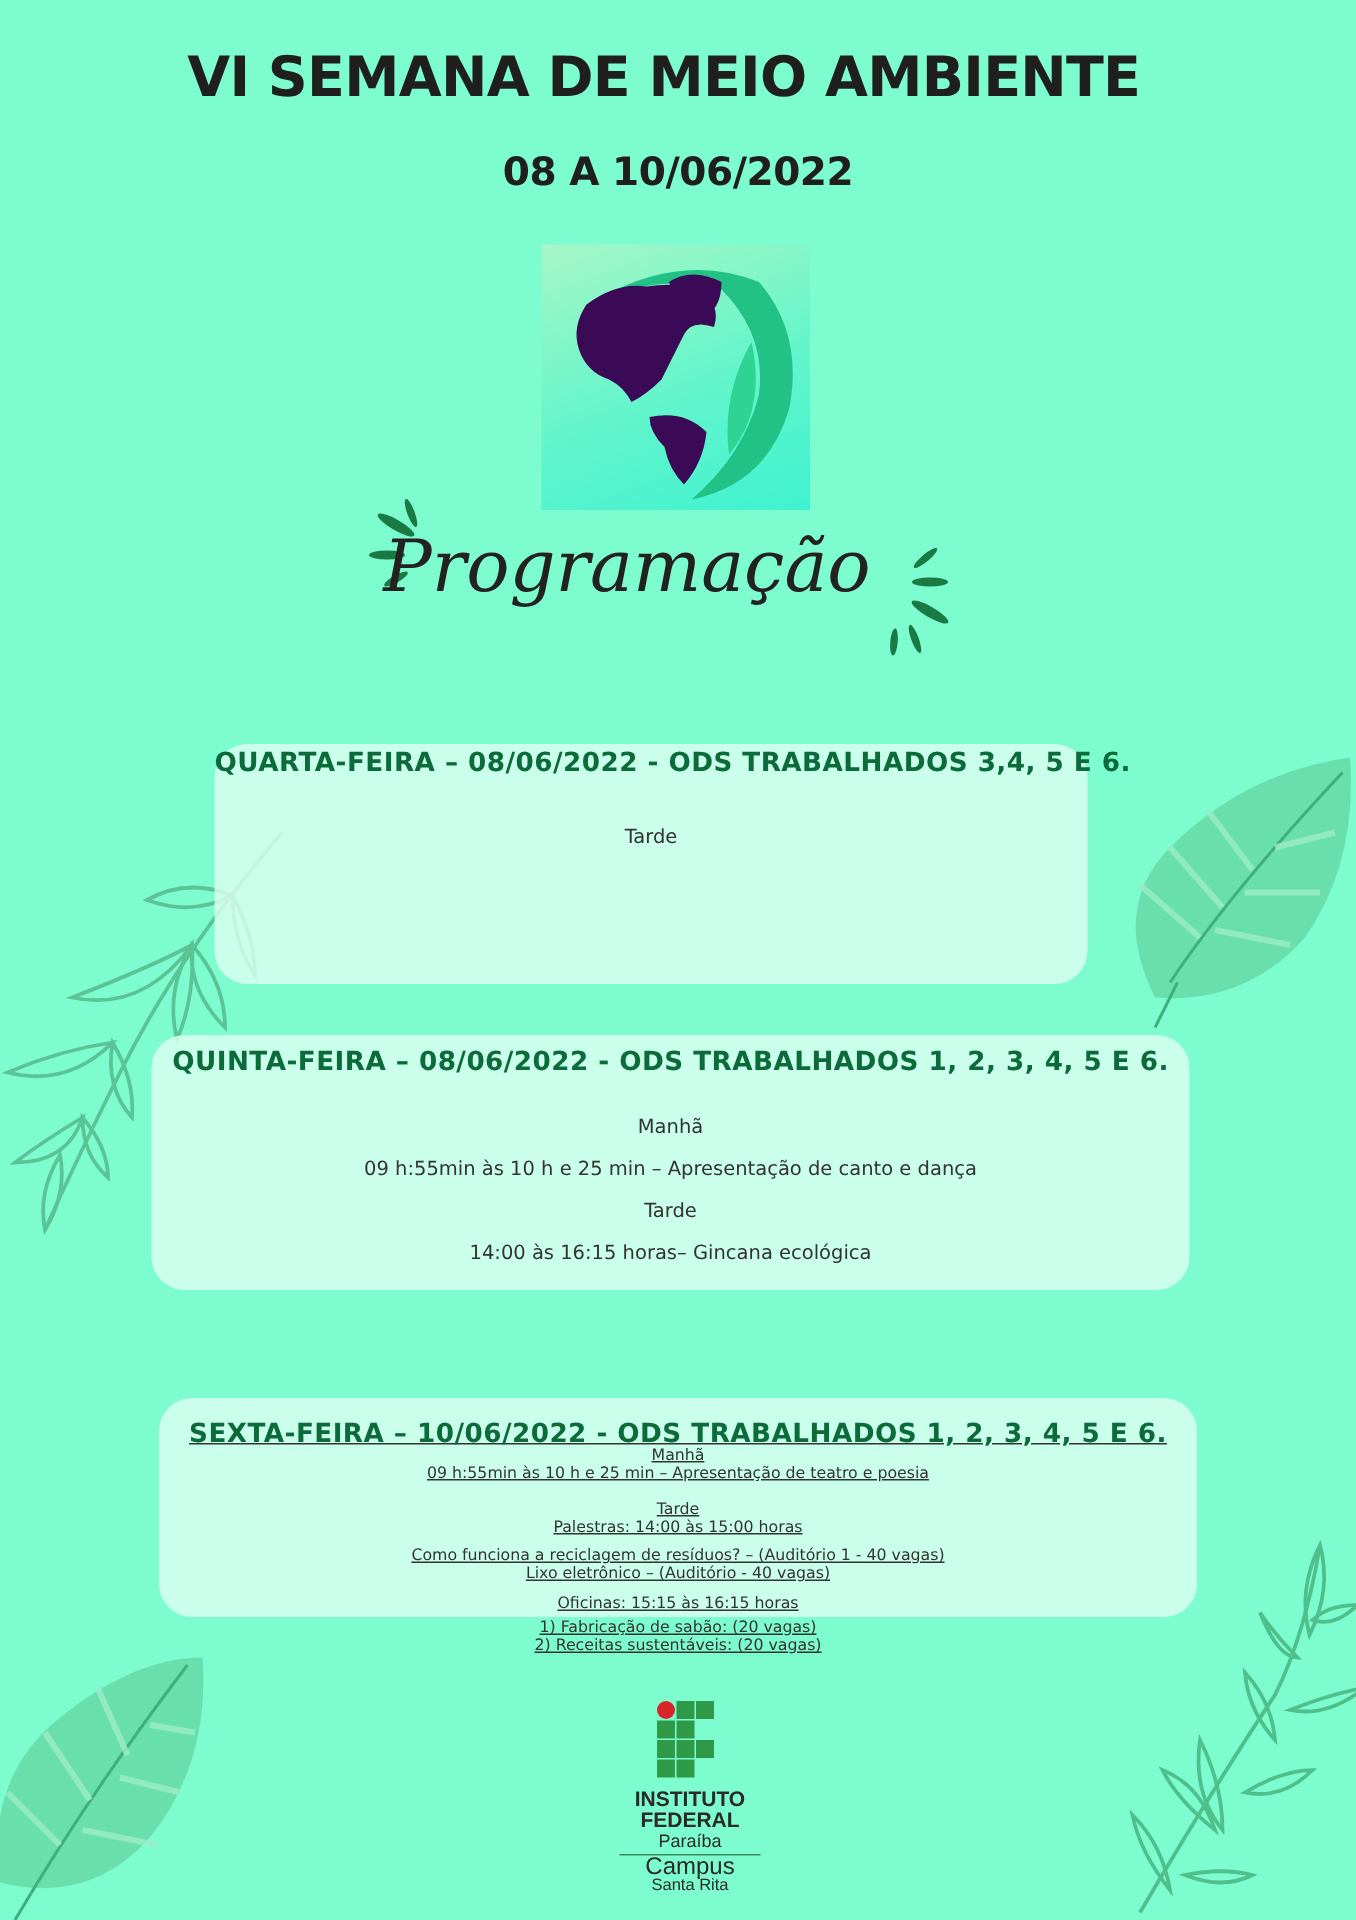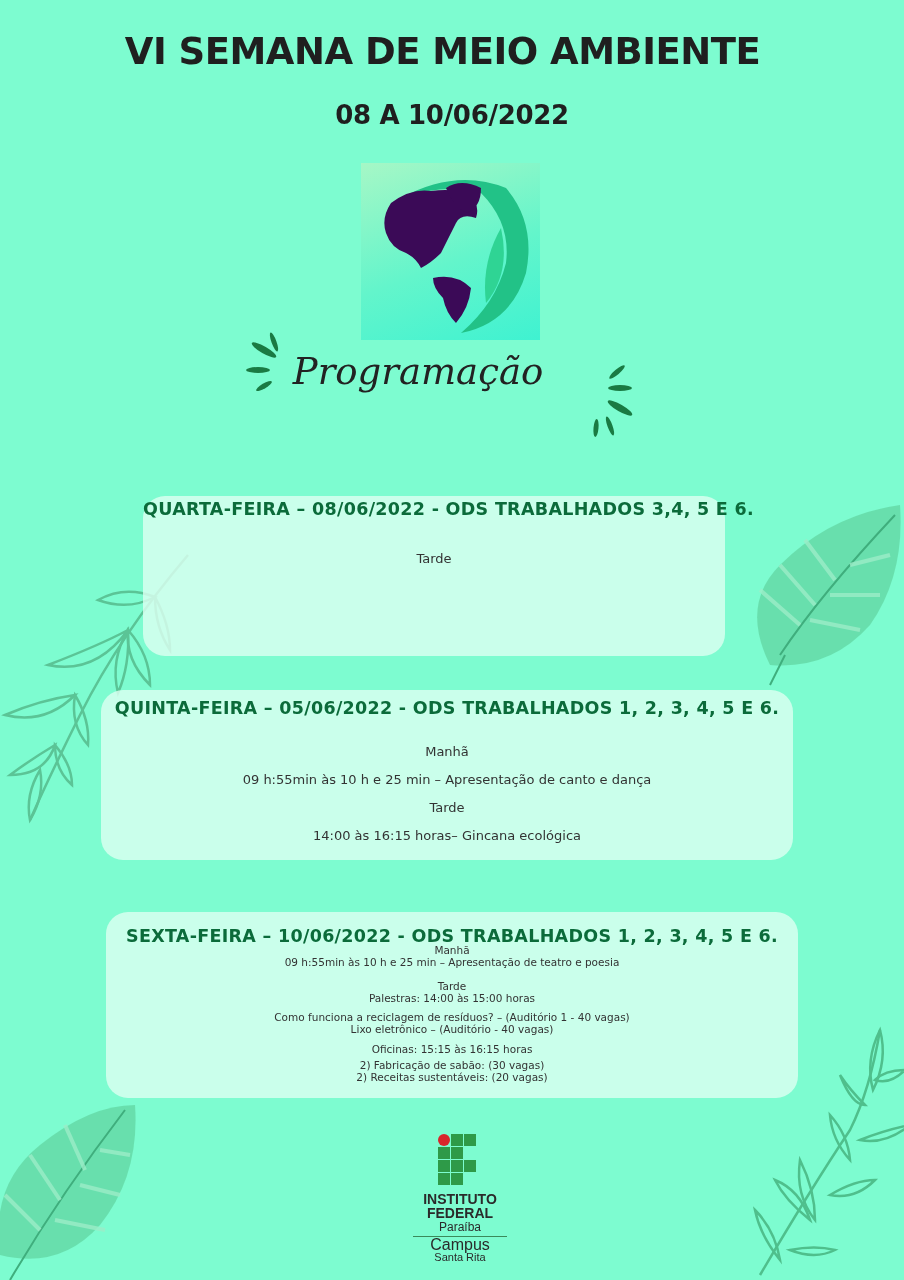--- a/index.html
+++ b/index.html
@@ -18,21 +18,21 @@
     left:0; width:904px; top:100px; text-align:center;
     font-weight:bold; font-size:26px; color:#1f1f1f; letter-spacing:-0.3px;
   }
   .globe-tile {
     left:361px; top:163px; width:179px; height:177px;
     background:linear-gradient(160deg,#a6f7c6 0%,#63f5cb 55%,#3ff2d1 100%);
   }
   .prog {
     left:0; width:836px; top:350px; text-align:center;
     font-family:"DejaVu Serif", serif; font-style:italic;
-    font-size:37px; color:#222;
+    font-size:48px; color:#222;
   }
   .box {
     background:rgba(220,255,240,0.82);
     border-radius:22px;
     text-align:center;
     color:#333;
   }
   .box-title {
     font-family:"DejaVu Sans", sans-serif; font-weight:bold;
     color:#0b6b3a; font-size:17.5px; letter-spacing:0.3px; white-space:nowrap;
@@ -133,37 +133,37 @@
     <ellipse cx="14" cy="68" rx="9" ry="2.5" transform="rotate(95 14 68)"></ellipse>
   </g>
 </svg>
 
 <div class="abs box" style="left:107px;top:496px;width:582px;height:160px;margin-left:36px;">
   <div class="box-title" style="margin-top:3px;">QUARTA-FEIRA – 08/06/2022 - ODS TRABALHADOS 3,4, 5 E 6.</div>
   <div class="line" style="margin-top:32px;">Tarde</div>
 </div>
 
 <div class="abs box" style="left:101px;top:690px;width:692px;height:170px;">
-  <div class="box-title" style="margin-top:8px;">QUINTA-FEIRA – 05/06/2022 - ODS TRABALHADOS 1, 2, 3, 4, 5 E 6.</div>
+  <div class="box-title" style="margin-top:8px;">QUINTA-FEIRA – 08/06/2022 - ODS TRABALHADOS 1, 2, 3, 4, 5 E 6.</div>
   <div class="line" style="margin-top:26px;">Manhã</div>
   <div class="line" style="margin-top:13px;">09 h:55min às 10 h e 25 min – Apresentação de canto e dança</div>
   <div class="line" style="margin-top:13px;">Tarde</div>
   <div class="line" style="margin-top:13px;">14:00 às 16:15 horas– Gincana ecológica</div>
 </div>
 
-<div class="abs box" style="left:106px;top:912px;width:692px;height:186px;">
+<div class="abs box" style="left:106px;top:932px;width:692px;height:146px;text-decoration:underline;">
   <div class="box-title" style="margin-top:14px;">SEXTA-FEIRA – 10/06/2022 - ODS TRABALHADOS 1, 2, 3, 4, 5 E 6.</div>
   <div class="line small" style="margin-top:-2px;">Manhã</div>
   <div class="line small">09 h:55min às 10 h e 25 min – Apresentação de teatro e poesia</div>
   <div class="line small" style="margin-top:12px;">Tarde</div>
   <div class="line small">Palestras: 14:00 às 15:00 horas</div>
   <div class="line small" style="margin-top:7px;">Como funciona a reciclagem de resíduos? –  (Auditório 1 - 40 vagas)</div>
   <div class="line small">Lixo eletrônico –  (Auditório - 40 vagas)</div>
   <div class="line small" style="margin-top:8px;">Oficinas: 15:15 às 16:15 horas</div>
-  <div class="line small" style="margin-top:4px;">2)   Fabricação de sabão: (30 vagas)</div>
+  <div class="line small" style="margin-top:4px;">1)   Fabricação de sabão: (20 vagas)</div>
   <div class="line small">2)   Receitas sustentáveis: (20 vagas)</div>
 </div>
 
 <div class="abs" style="left:405px;top:1130px;width:110px;height:150px;">
   <div style="position:relative;width:110px;height:62px;">
     <div class="logo-dot" style="left:33px;top:4px;"></div>
     <div class="logo-sq" style="left:46px;top:4px;"></div>
     <div class="logo-sq" style="left:59px;top:4px;"></div>
     <div class="logo-sq" style="left:33px;top:17px;"></div>
     <div class="logo-sq" style="left:46px;top:17px;"></div>

